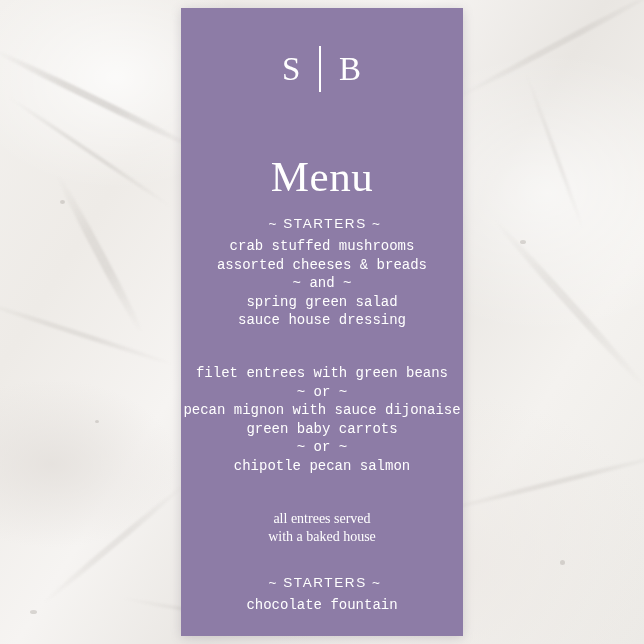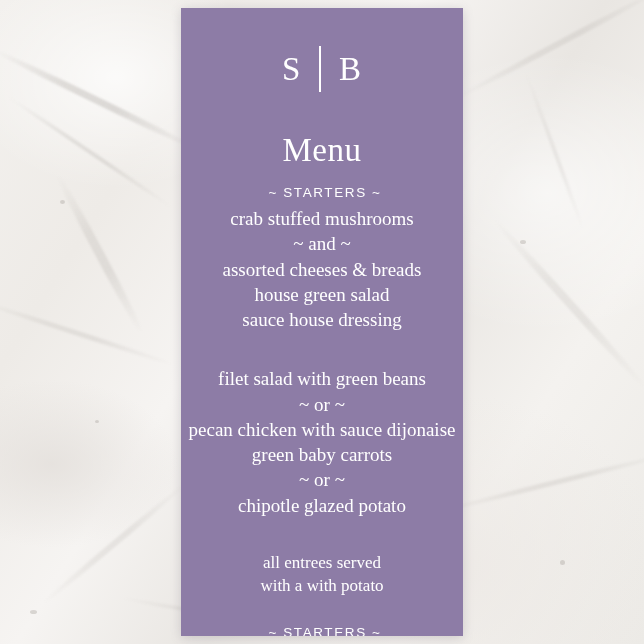--- a/index.html
+++ b/index.html
@@ -81,50 +81,50 @@
     color: #ffffff;
   }
   .mono-rule {
     width: 1.5px;
     height: 46px;
     background: #ffffff;
   }
 
   #menu-title {
     font-family: "Liberation Serif", serif;
-    font-size: 33px;
+    font-size: 43px;
     line-height: 1;
-    margin-top: 42px;
+    margin-top: 63px;
     margin-bottom: 18px;
     letter-spacing: 0.5px;
     font-weight: normal;
   }
 
   .course {
     margin-bottom: 0;
   }
   .course-heading {
     font-family: "Liberation Sans", sans-serif;
     font-size: 13.5px;
     letter-spacing: 1.6px;
     margin-bottom: 6px;
     white-space: nowrap;
     padding-left: 6px;
   }
   .course-line {
-    font-family: Liberation Serif, serif;
-    font-size: 19px;
+    font-family: Liberation Mono, monospace;
+    font-size: 14px;
     line-height: 1.33;
     white-space: nowrap;
   }
   .spacer-lg { height: 34px; }
   .spacer-md { height: 28px; }
   .note-line {
     font-family: "Liberation Serif", serif;
-    font-size: 17px;
+    font-size: 14px;
     line-height: 1.33;
     white-space: nowrap;
   }
 </style>
 </head>
 <body>
 
 <div id="page">
   <div class="vein v1"></div>
   <div class="vein v2"></div>
@@ -148,42 +148,42 @@
       <span class="mono-letter">S</span>
       <span class="mono-rule"></span>
       <span class="mono-letter">B</span>
     </div>
 
     <h1 id="menu-title">Menu</h1>
 
     <div class="course">
       <div class="course-heading">~  STARTERS  ~</div>
       <div class="course-line">crab stuffed mushrooms</div>
+      <div class="course-line">assorted cheeses &amp; breads</div>
       <div class="course-line">~ and ~</div>
-      <div class="course-line">assorted cheeses &amp; breads</div>
-      <div class="course-line">house green salad</div>
+      <div class="course-line">spring green salad</div>
       <div class="course-line">sauce house dressing</div>
     </div>
 
     <div class="spacer-lg"></div>
 
     <div class="course">
-      <div class="course-line">filet salad with green beans</div>
+      <div class="course-line">filet entrees with green beans</div>
       <div class="course-line">~ or ~</div>
-      <div class="course-line">pecan chicken with sauce dijonaise</div>
+      <div class="course-line">pecan mignon with sauce dijonaise</div>
       <div class="course-line">green baby carrots</div>
       <div class="course-line">~ or ~</div>
-      <div class="course-line">chipotle glazed potato</div>
+      <div class="course-line">chipotle pecan salmon</div>
     </div>
 
     <div class="spacer-lg"></div>
 
     <div class="course">
       <div class="note-line">all entrees served</div>
-      <div class="note-line">with a with potato</div>
+      <div class="note-line">with a baked house</div>
     </div>
 
     <div class="spacer-md"></div>
 
     <div class="course">
       <div class="course-heading">~  STARTERS  ~</div>
       <div class="course-line">chocolate fountain</div>
 
     </div>
 

